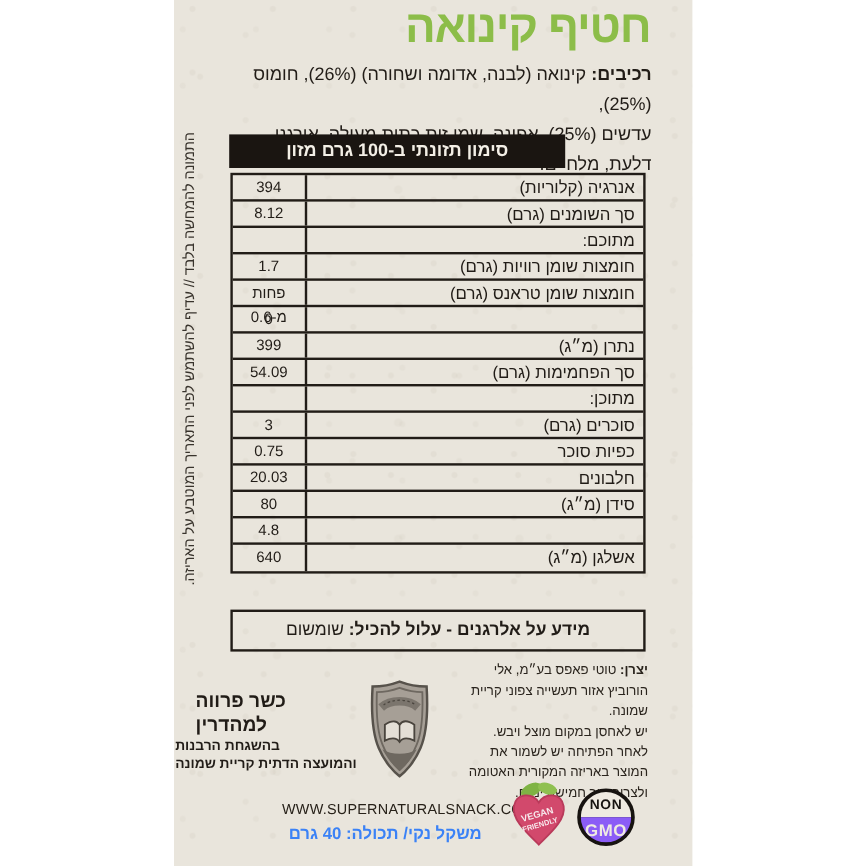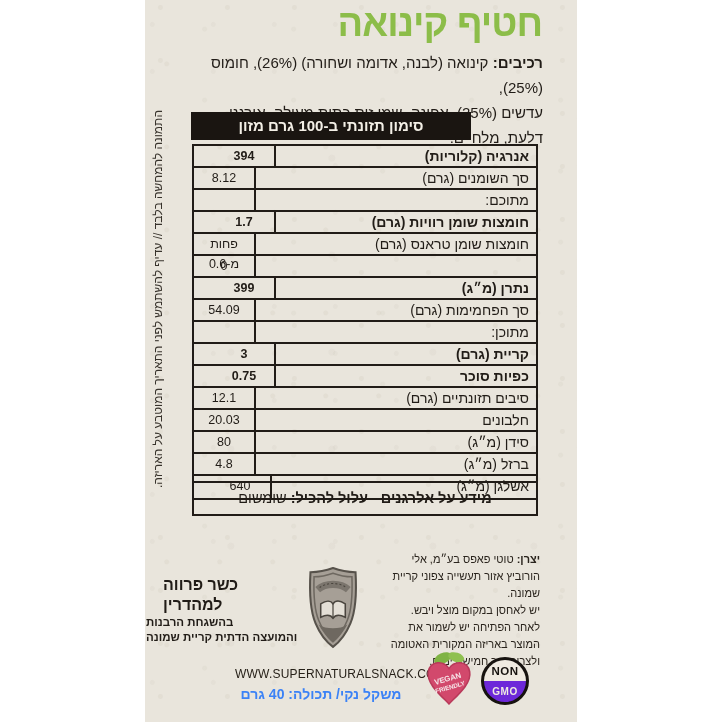--- a/index.html
+++ b/index.html
@@ -18,45 +18,45 @@
     font-size:12px;color:#38332c;direction:rtl;}
   .title{position:absolute;left:190px;top:2px;width:352px;direction:rtl;
     font-size:38px;font-weight:bold;color:#8cbd49;letter-spacing:-1px;}
   .ingredients{position:absolute;left:188px;top:50px;width:355px;direction:rtl;text-align:right;
     font-size:15px;line-height:25px;color:#211c17;}
   .ingredients b{font-weight:bold;}
   .nt-header{position:absolute;left:191px;top:112px;width:280px;height:28px;background:#1a1511;
     color:#f3efe6;font-size:15px;font-weight:bold;text-align:center;line-height:28px;direction:rtl;}
   .nt-table{position:absolute;left:192px;top:144px;width:346px;border:2px solid #211c17;box-sizing:border-box;}
   .nt-row{display:flex;height:22px;border-bottom:2px solid #211c17;box-sizing:border-box;}
-  .nt-row:last-child{border-bottom:none;padding-left:16px;}
+  .nt-row:last-child{border-bottom:none;}
   .nt-val{width:62px;border-right:2px solid #211c17;box-sizing:border-box;text-align:center;
     font-size:12.5px;line-height:20px;direction:rtl;}
   .nt-label{flex:1;direction:rtl;text-align:right;padding-right:7px;font-size:14px;line-height:20px;box-sizing:border-box;}
-  .nt-row.bold .nt-val,.nt-row.bold .nt-label{font-weight:bold;margin-left:20px;}
-  .allergen-box{position:absolute;left:192px;top:481px;width:346px;height:35px;border:2px solid #211c17;
+  .nt-row.bold .nt-val,.nt-row.bold .nt-label{font-weight:normal;}
+  .allergen-box{position:absolute;left:192px;top:508px;width:346px;height:35px;border:2px solid #211c17;
     box-sizing:border-box;text-align:center;direction:rtl;font-size:14.5px;line-height:31px;}
   .allergen-box b{font-weight:bold;}
   .manufacturer{position:absolute;left:383px;top:551px;width:157px;direction:rtl;text-align:right;
     font-size:11px;line-height:1.55;color:#2a241d;}
   .manufacturer b{font-weight:bold;text-align:center;}
   .kosher{position:absolute;left:146px;top:575px;width:156px;direction:rtl;text-align:left;color:#211c17;}
   .kosher .k1{font-size:16px;font-weight:bold;line-height:20px;padding-left:17px;}
   .kosher .k2,.kosher .k3{font-size:11.5px;font-weight:bold;line-height:15px;}
   .shield{position:absolute;left:306px;top:565px;width:54px;height:86px;}
   .site{position:absolute;left:235px;top:667px;width:166px;text-align:center;font-size:12px;
     letter-spacing:.2px;color:#272119;}
   .weight{position:absolute;left:235px;top:686px;width:172px;text-align:center;direction:rtl;
     font-size:14px;font-weight:bold;color:#3b82f6;}
   .heart{position:absolute;left:421px;top:649px;width:56px;height:60px;}
   .gmo{position:absolute;left:481px;top:657px;width:48px;height:48px;border-radius:50%;overflow:hidden;
     border:3px solid #171310;background:#171310;box-sizing:border-box;}
   .gmo-top{height:50%;background:#efeae1;color:#171310;font-weight:bold;font-size:11.5px;
     display:flex;align-items:center;justify-content:center;letter-spacing:.5px;}
-  .gmo-bottom{height:50%;background:#6d28d9;color:#efeae1;font-weight:bold;font-size:10px;
+  .gmo-bottom{height:50%;background:#8b5cf6;color:#efeae1;font-weight:bold;font-size:14px;
     display:flex;align-items:center;justify-content:center;letter-spacing:.5px;}
 </style>
 </head>
 <body>
 
 <div class="canvas">
   <div class="label-bg"></div>
 
   <div class="side-note">התמונה להמחשה בלבד // עדיף להשתמש לפני התאריך המוטבע על האריזה.</div>
 
@@ -102,41 +102,36 @@
       <div class="nt-row">
         <div class="nt-val">54.09</div>
         <div class="nt-label">סך הפחמימות (גרם)</div>
       </div>
       <div class="nt-row">
         <div class="nt-val"></div>
         <div class="nt-label">מתוכן:</div>
       </div>
       <div class="nt-row bold">
         <div class="nt-val">3</div>
-        <div class="nt-label">קריית (גרם)</div>
+        <div class="nt-label">סוכרים (גרם)</div>
       </div>
       <div class="nt-row bold">
         <div class="nt-val">0.75</div>
         <div class="nt-label">כפיות סוכר</div>
-      </div>
-      <div class="nt-row">
-        <div class="nt-val">12.1</div>
-        <div class="nt-label">סיבים תזונתיים (גרם)</div>
       </div>
       <div class="nt-row">
         <div class="nt-val">20.03</div>
         <div class="nt-label">חלבונים</div>
       </div>
       <div class="nt-row">
         <div class="nt-val">80</div>
         <div class="nt-label">סידן (מ״ג)</div>
       </div>
       <div class="nt-row">
         <div class="nt-val">4.8</div>
-        <div class="nt-label">ברזל (מ״ג)</div>
       </div>
       <div class="nt-row">
         <div class="nt-val">640</div>
         <div class="nt-label">אשלגן (מ״ג)</div>
       </div>
     </div>
 
   <div class="allergen-box">
     <b>מידע על אלרגנים - עלול להכיל:</b>
     <span> </span>

